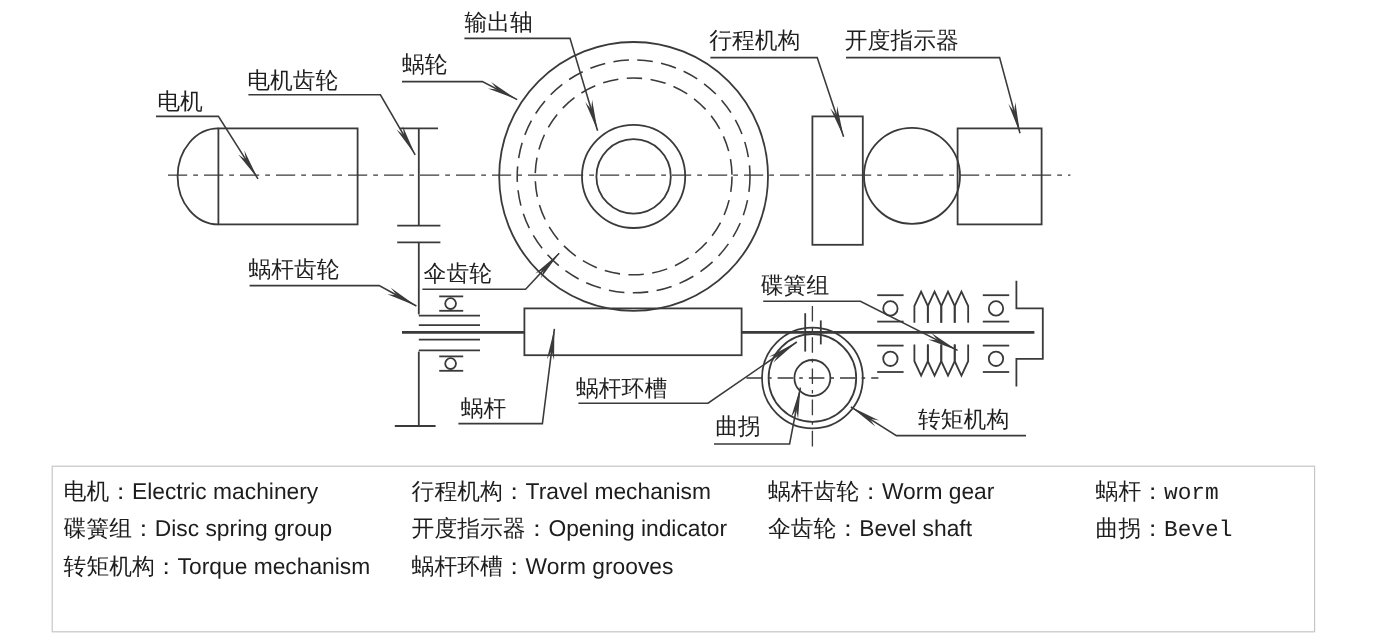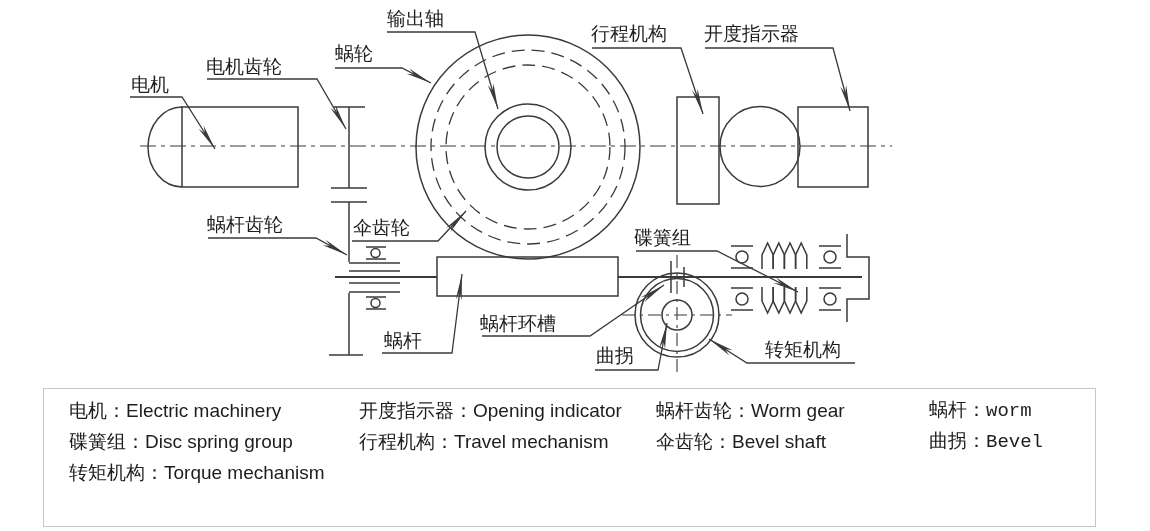--- a/index.html
+++ b/index.html
@@ -3,21 +3,21 @@
 <meta charset="utf-8">
 <style>
   html,body{margin:0;padding:0;background:#ffffff;}
   body{width:1150px;height:531px;position:relative;font-family:"Liberation Sans",sans-serif;overflow:hidden;}
   #stage{position:absolute;left:0;top:0;width:1150px;height:531px;}
   svg text{font-family:"Liberation Sans",sans-serif;font-size:19px;fill:#1f1f1f;}
   .legend-box{
     position:absolute;left:43px;top:388px;width:1053px;height:139px;
     background:#ffffff;border:1.5px solid #c6c6c6;box-sizing:border-box;
   }
-  .legend-col{position:absolute;top:7px;color:#1d1d1d;font-size:19px;margin-left:16px;}
+  .legend-col{position:absolute;top:7px;color:#1d1d1d;font-size:19px;}
   .legend-col div{height:30.8px;line-height:30.8px;white-space:nowrap;}
   .lc0{left:9px;} .lc1{left:299px;} .lc2{left:596px;} .lc3{left:869px;font-family:Liberation Mono, monospace;}
 </style>
 </head>
 <body>
 
 <div id="stage">
 
   <svg width="1150" height="385" viewBox="0 0 1150 385" stroke="#3a3a3a" stroke-width="1.5" fill="none" stroke-linecap="butt">
     <defs>
@@ -167,22 +167,23 @@
   </svg>
 
   
   <div class="legend-box">
     <div class="legend-col lc0">
       <div>电机：Electric machinery</div>
       <div>碟簧组：Disc spring group</div>
       <div>转矩机构：Torque mechanism</div>
     </div>
     <div class="legend-col lc1">
+      <div>行程机构：Travel mechanism</div>
       <div>开度指示器：Opening indicator</div>
-      <div>行程机构：Travel mechanism</div>
+      <div>蜗杆环槽：Worm grooves</div>
     </div>
     <div class="legend-col lc2">
       <div>蜗杆齿轮：Worm gear</div>
       <div>伞齿轮：Bevel shaft</div>
     </div>
     <div class="legend-col lc3">
       <div>蜗杆：worm</div>
       <div>曲拐：Bevel</div>
     </div>
   </div>

